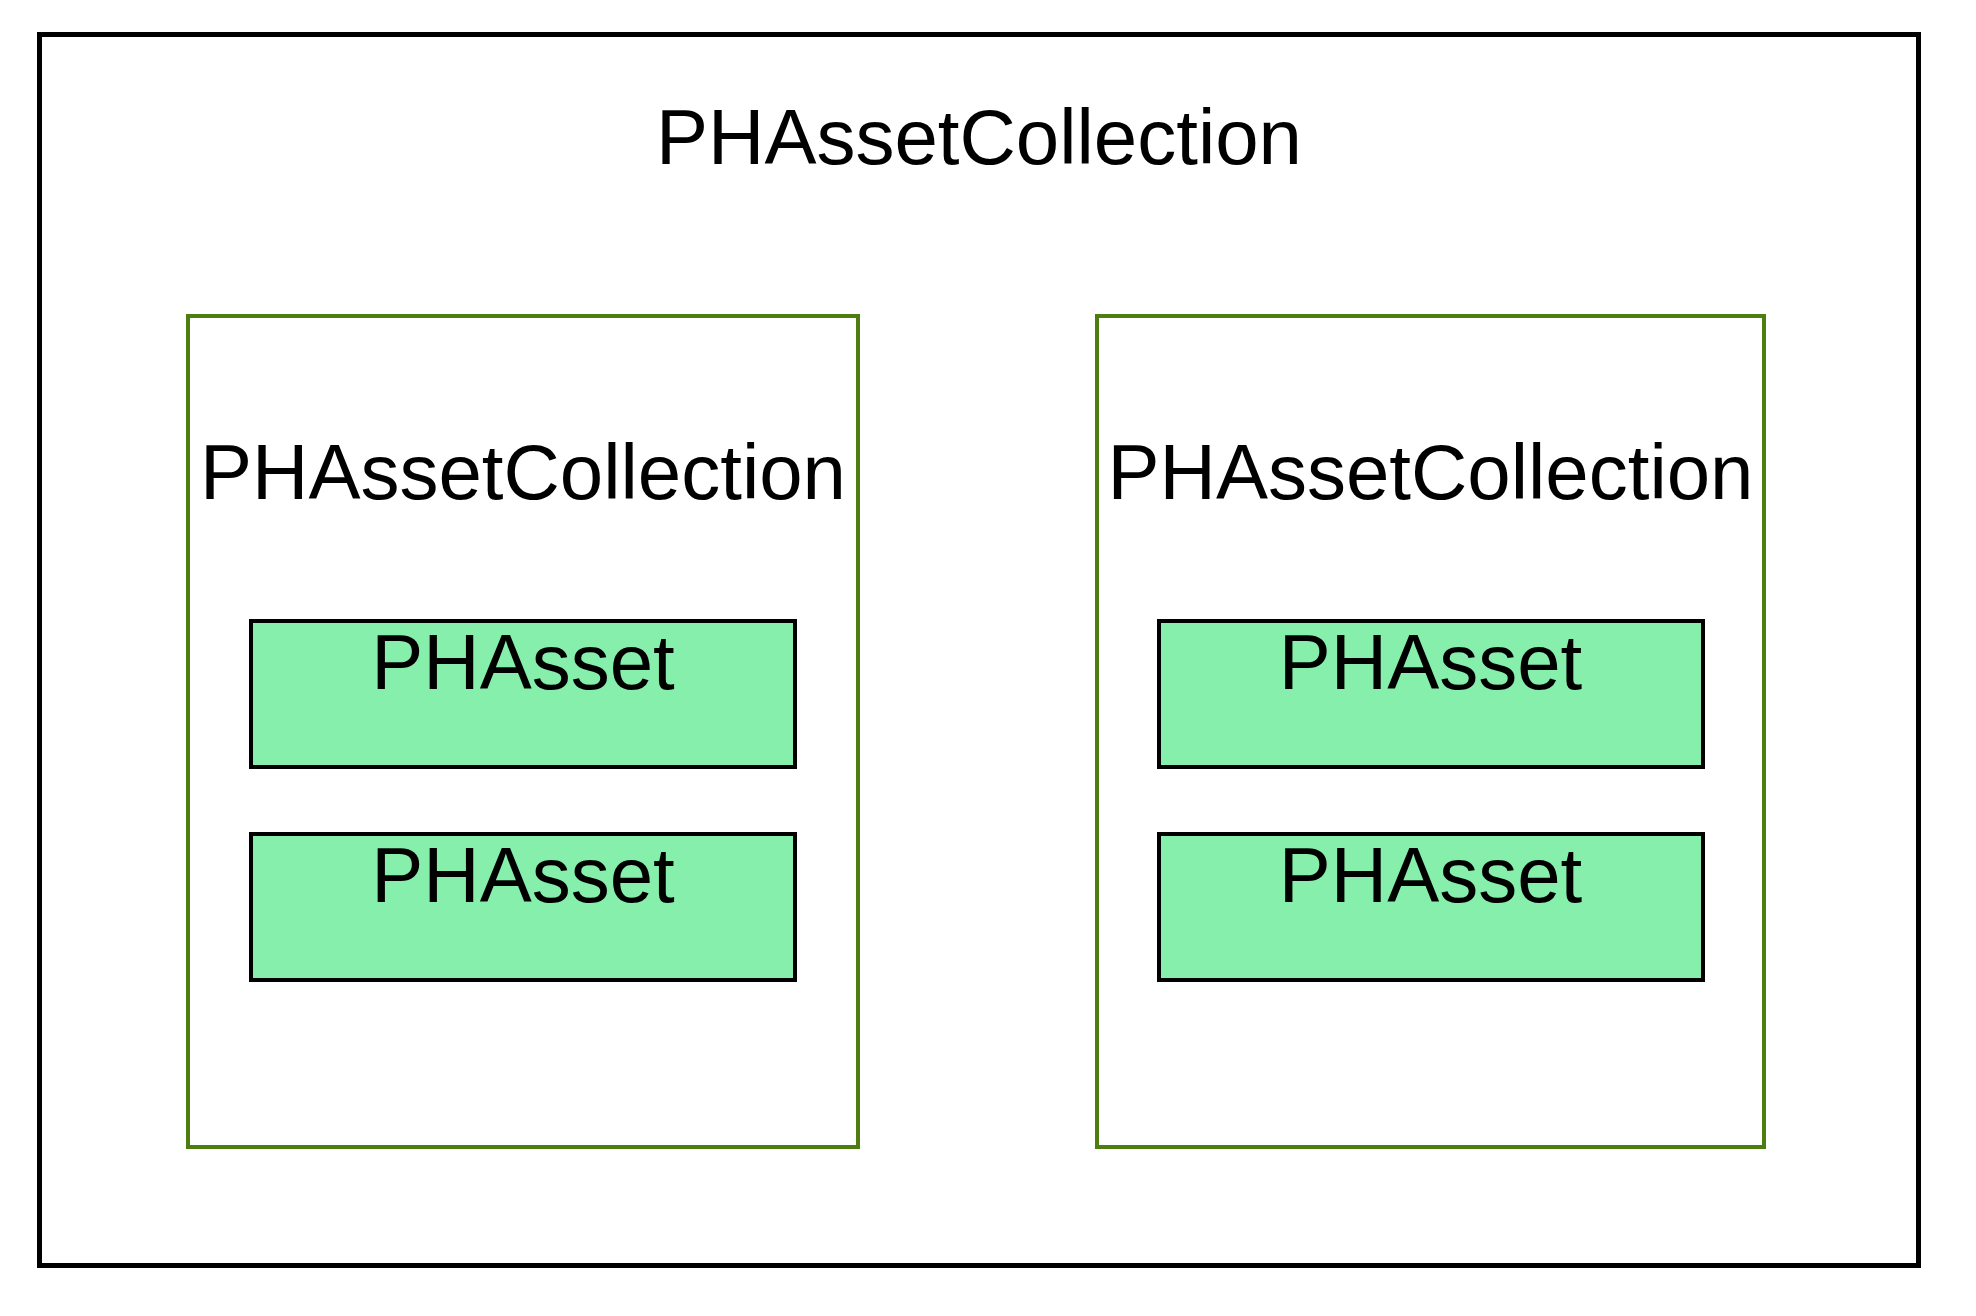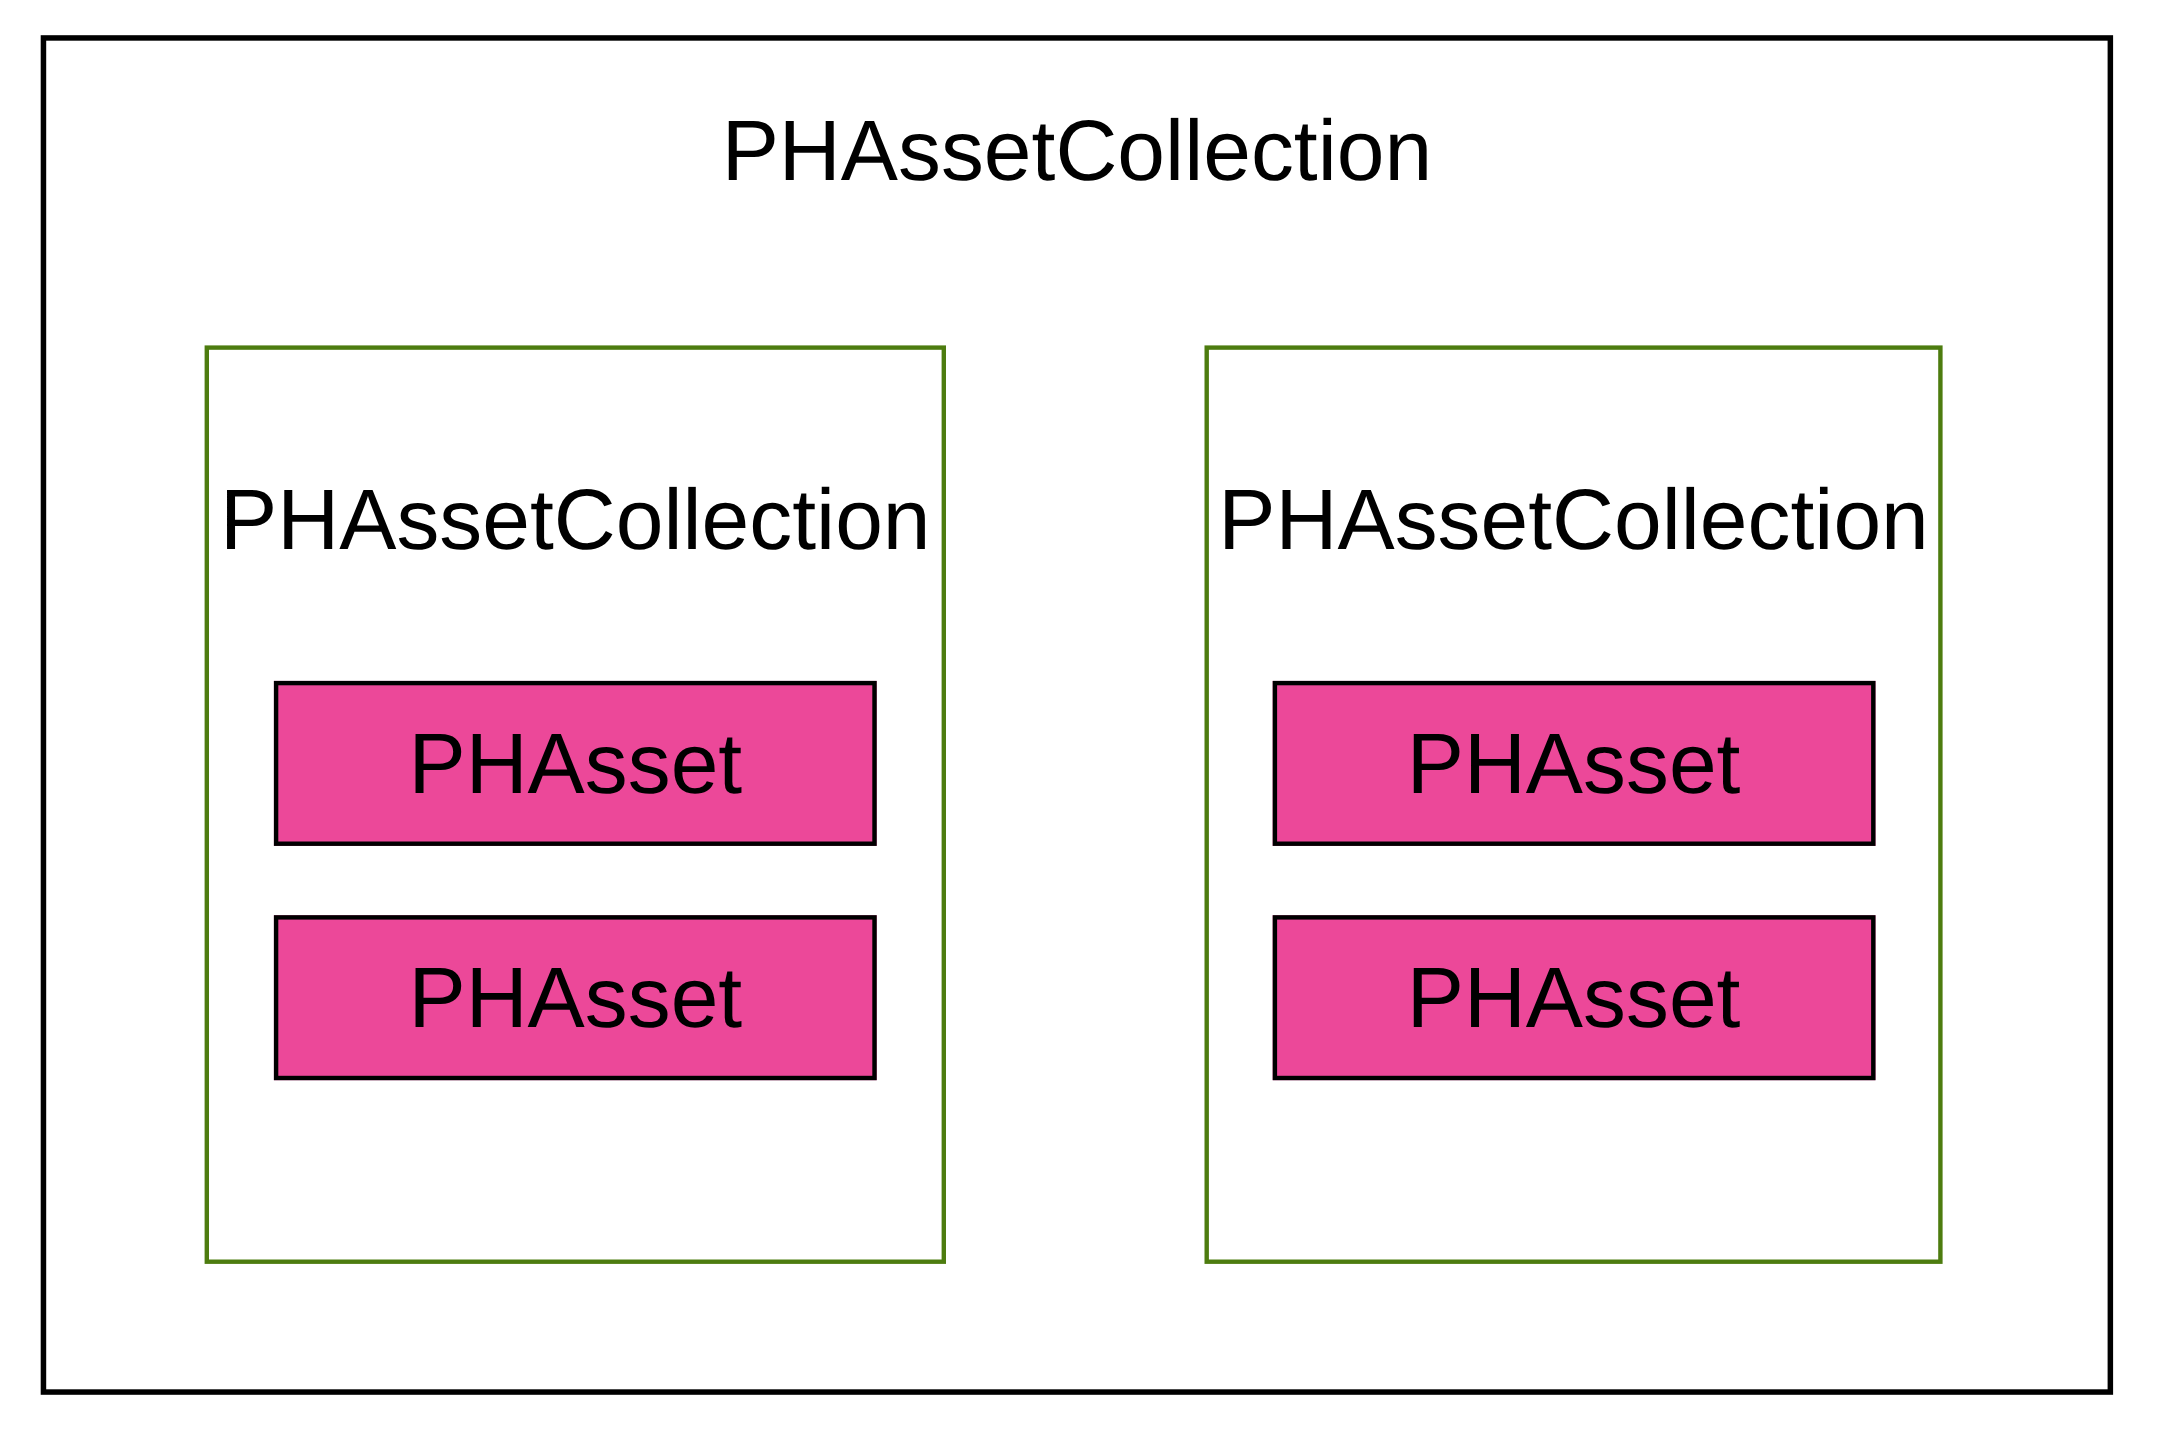--- a/index.html
+++ b/index.html
@@ -67,23 +67,23 @@
     white-space: nowrap;
   }
   .asset-box {
     position: absolute;
     left: 50%;
     transform: translateX(-50%);
     width: 548px;
     height: 150px;
     border: 4px solid #000000;
     box-sizing: border-box;
-    background: #ec4899;
+    background: #86efac;
     display: flex;
-    align-items: center;
+    align-items: flex-start;
     justify-content: center;
   }
   .asset-box.first { top: 301px; }
   .asset-box.second { top: 514px; }
   .asset-label {
     font-size: 78px;
     line-height: 1;
     white-space: nowrap;
   }
 </style>

